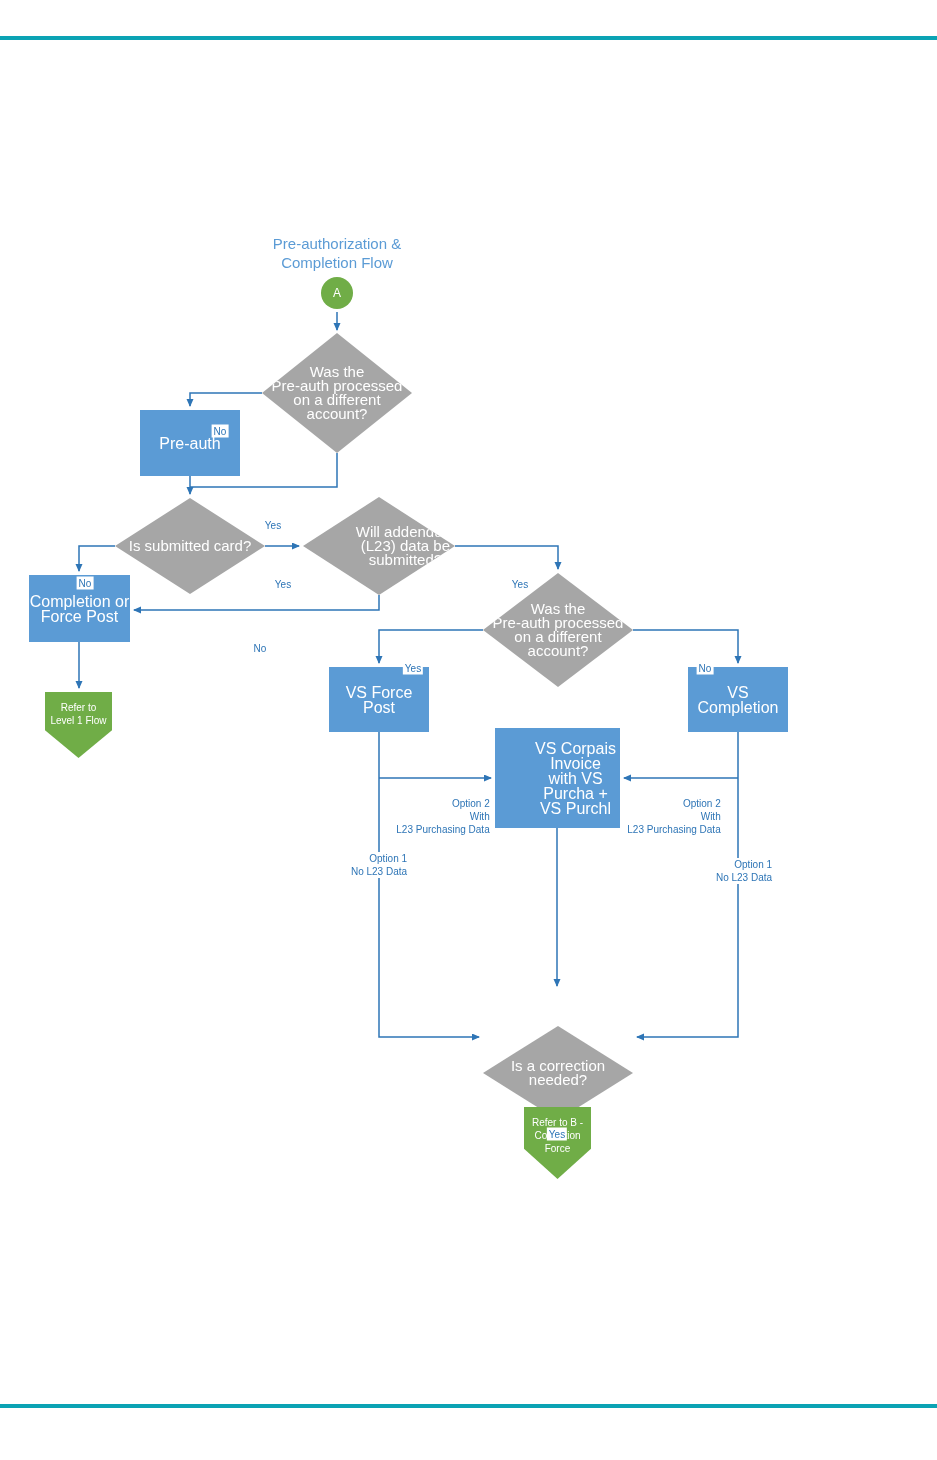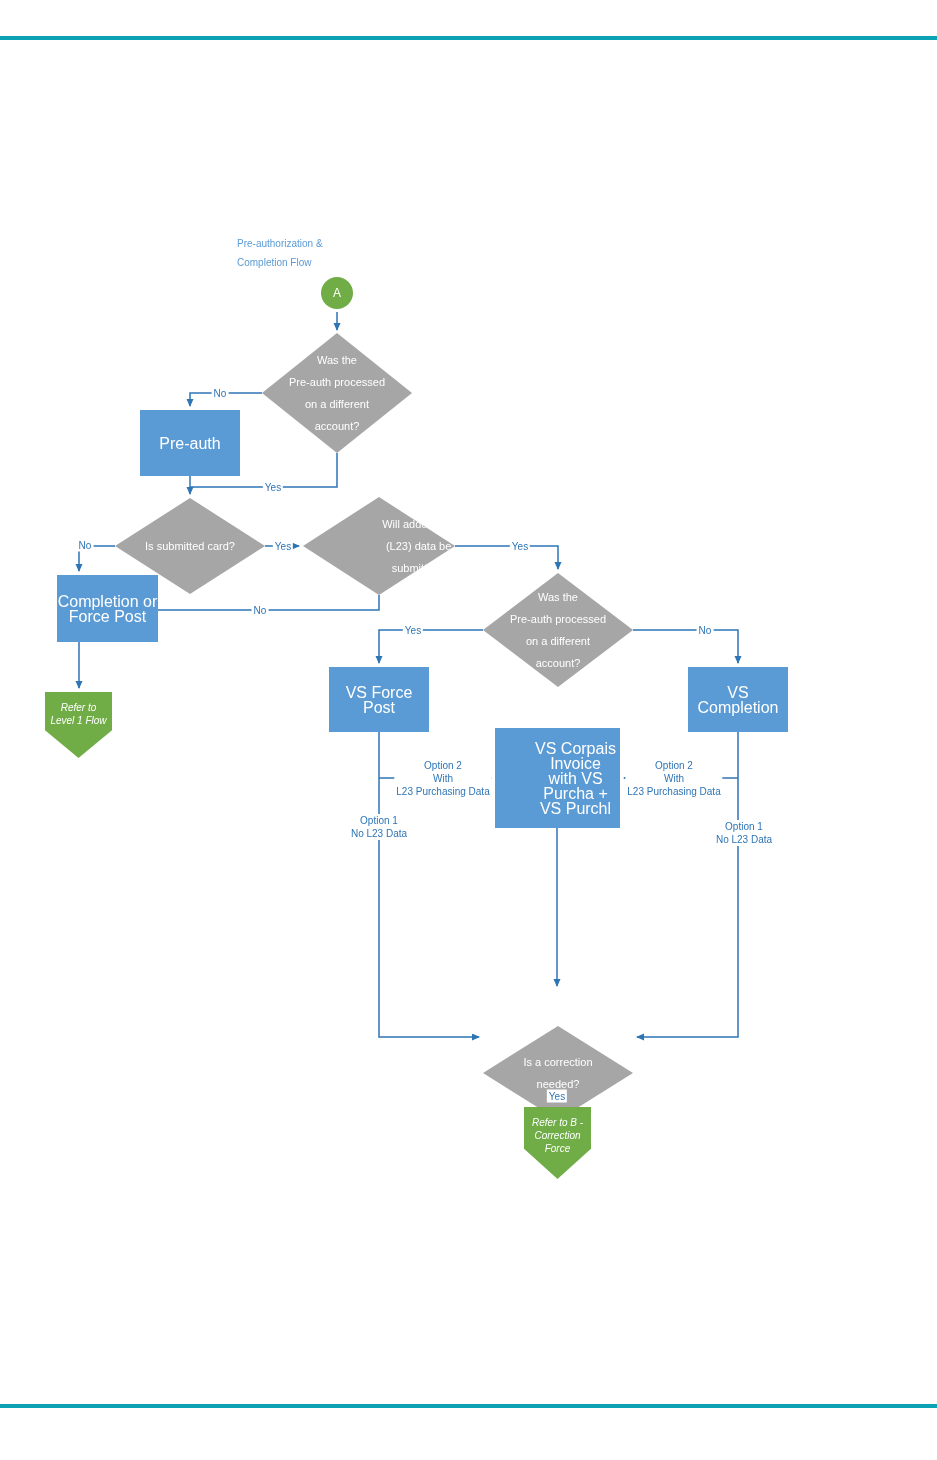--- a/index.html
+++ b/index.html
@@ -11,54 +11,54 @@
     --title-blue:#5B9BD5;
   }
   html,body{margin:0;padding:0;background:#ffffff;}
   body{font-family:"Liberation Sans", sans-serif;}
   .page{position:relative;width:937px;height:1460px;background:#fff;overflow:hidden;}
   .rule{position:absolute;left:0;width:937px;height:4px;background:var(--accent-teal);}
   .rule.top{top:36px;}
   .rule.bottom{top:1404px;}
   .title{
     position:absolute;left:237px;top:234px;width:200px;
-    color:var(--title-blue);
-    font-size:10px;line-height:19px;white-space:pre-line;
+    text-align:center;color:var(--title-blue);
+    font-size:15px;line-height:19px;white-space:pre-line;
   }
   svg.connectors{position:absolute;left:0;top:0;width:937px;height:1460px;}
   svg.connectors polyline, svg.connectors line{
     fill:none;stroke:var(--connector-blue);stroke-width:1.5;
   }
   #arrowhead path{fill:var(--connector-blue);}
   .node{
     position:absolute;display:flex;align-items:center;justify-content:center;
     text-align:center;color:#ffffff;box-sizing:border-box;
   }
   .pre{white-space:pre-line;}
   .process{background:var(--process-blue);font-size:16px;line-height:15px;}
   .decision{
     background:var(--decision-gray);
     clip-path:polygon(50% 0,100% 50%,50% 100%,0 50%);
-    font-size:11px;line-height:22px;
+    font-size:15px;line-height:14px;
   }
   .terminal{
     background:var(--terminal-green);
     clip-path:polygon(0 0,100% 0,100% 58%,50% 100%,0 58%);
     font-size:10px;line-height:13px;
-    align-items:flex-start;padding-top:9px;font-style:italic;
+    align-items:flex-start;padding-top:9px;
   }
   .start-circle{
     background:var(--terminal-green);border-radius:50%;
     font-size:12px;
   }
   .edge-label{
     position:absolute;transform:translate(-50%,-50%);
     background:#ffffff;color:var(--connector-blue);
-    font-size:10px;line-height:13px;text-align:center;
-    padding:0 2px;white-space:pre-line;
+    font-size:10px;line-height:13px;text-align:right;
+    padding:0 2px;white-space:pre-line;margin-top:38px;
   }
 </style>
 </head>
 <body>
 
 <div class="page">
 
   <div class="rule top"></div>
   <div class="rule bottom"></div>
 
@@ -102,21 +102,21 @@
   </div>
 
   <div class="node process" style="left:140px;top:410px;width:100px;height:66px;">
     <span class="pre">Pre-auth</span>
   </div>
 
   <div class="node decision" style="left:115px;top:498px;width:150px;height:96px;">
     <span class="pre">Is submitted card?</span>
   </div>
 
-  <div class="node process" style="left:29px;top:575px;width:101px;height:67px;margin-left:28px;">
+  <div class="node process" style="left:29px;top:575px;width:101px;height:67px;">
     <span class="pre">Completion or
 Force Post</span>
   </div>
 
   <div class="node decision" style="left:303px;top:497px;width:152px;height:98px;justify-content:flex-end;">
     <span class="pre">Will addendum
 (L23) data be
 submitted?</span>
   </div>
 

